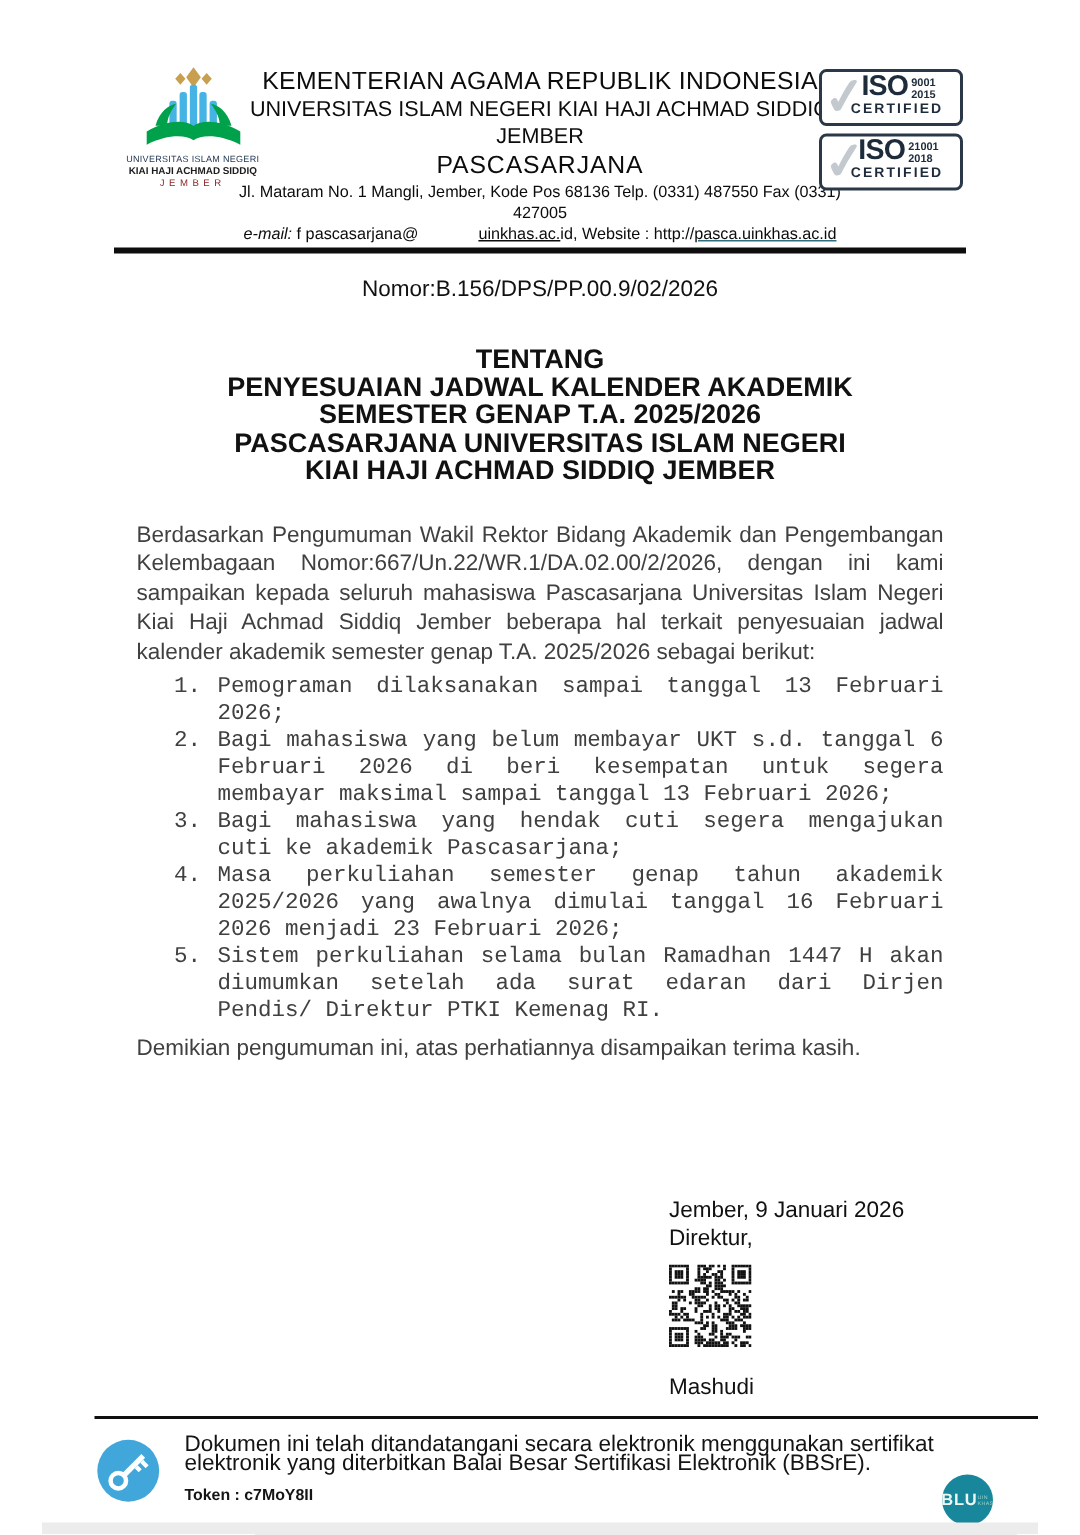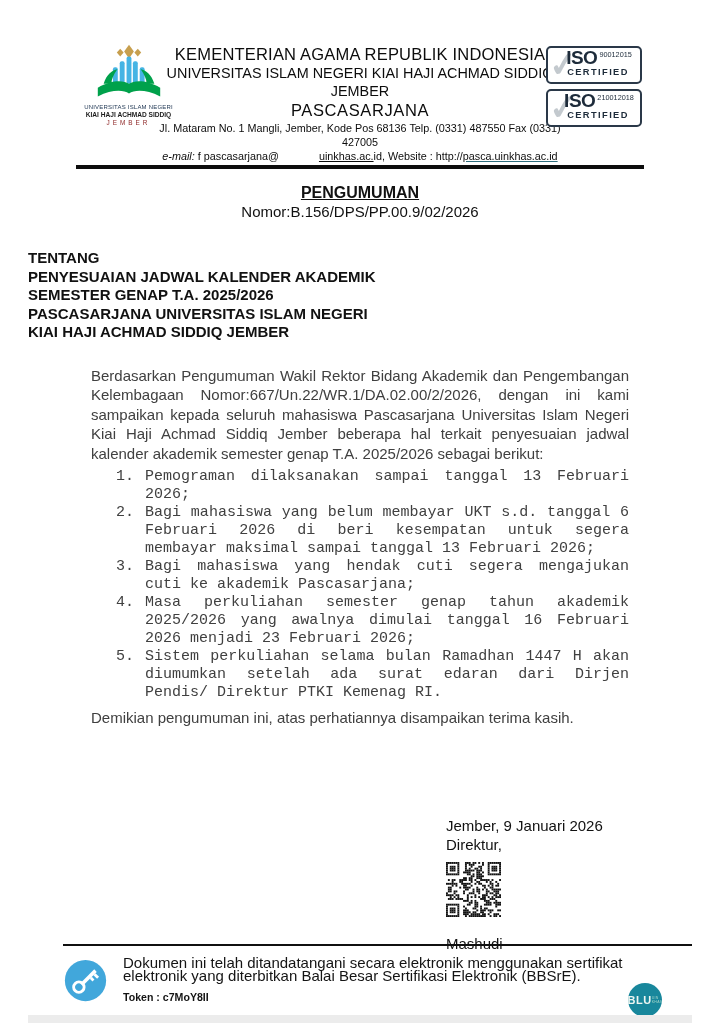--- a/index.html
+++ b/index.html
@@ -29,34 +29,34 @@
   .logo-t3 { font-size:6.4px; line-height:8px; color:#8a1f1f; letter-spacing:3px; }
 
   .iso-stack { position:absolute; right:50px; top:46px; }
   .iso-badge { position:relative; width:96px; height:38px; background:#fff;
     border:2px solid #2a3848; border-radius:5px; margin-bottom:5px; overflow:hidden; }
   .iso-check { position:absolute; left:1px; top:-4px; font-size:34px; color:#c3c9ce;
     transform:rotate(-6deg); z-index:0; font-weight:bold; }
   .iso-row { position:relative; z-index:1; display:flex; justify-content:center;
     align-items:flex-start; margin-top:1px; margin-left:10px; }
   .iso-word { font-size:19px; font-weight:bold; color:#1d2b3a; line-height:18px; letter-spacing:-0.5px; }
-  .iso-nums { display:flex; flex-direction:row; font-size:7.3px; font-weight:normal;
+  .iso-nums { display:flex; flex-direction:column; font-size:7.3px; font-weight:bold;
     color:#1d2b3a; line-height:7.5px; margin-left:2px; margin-top:2px; }
   .iso-cert { position:relative; z-index:1; text-align:center; font-size:9.3px; font-weight:bold;
     color:#1d2b3a; letter-spacing:1.4px; line-height:11px; margin-left:8px; }
 
   .lh-rule { height:4px; background:#0d0d0d; margin:2px 48px 0 48px; }
 
   
   .title-block { text-align:center; margin-top:14px; }
   .title-heading { font-size:16px; font-weight:bold; text-decoration:underline; line-height:19px; }
   .title-number { font-size:15px; line-height:19px; }
 
-  .subject-block { margin-top:28px; font-weight:bold;
-    font-size:15px; line-height:18.5px; }
+  .subject-block { text-align:center; margin-top:28px; font-weight:bold;
+    font-size:18px; line-height:18.5px; }
 
   
   .content { margin:24px 63px 0 63px; font-size:15px; color:#404040; }
   .opening { text-align:justify; line-height:19.5px; }
   .items { margin-top:5px; padding-left:52px; }
   .items li { text-align:justify; line-height:18px; padding-left:2px;font-family:Liberation Mono, monospace; }
   .closing { margin-top:6px; line-height:19px; }
 
   
   .signature { margin:89px 0 0 418px; font-size:15px; }
@@ -139,21 +139,20 @@
           </span>
         </div>
         <div class="iso-cert">CERTIFIED</div>
       </div>
     </div>
   </div>
 
   <div class="lh-rule"></div>
 
   <div class="title-block">
-    <div class="title-heading">PENGUMUMAN</div>
     <div class="title-number">Nomor:B.156/DPS/PP.00.9/02/2026</div>
   </div>
 
   <div class="subject-block">
     <div>TENTANG</div>
     <div>PENYESUAIAN JADWAL KALENDER AKADEMIK</div>
     <div>SEMESTER GENAP T.A. 2025/2026</div>
     <div>PASCASARJANA UNIVERSITAS ISLAM NEGERI</div>
     <div>KIAI HAJI ACHMAD SIDDIQ JEMBER</div>
   </div>

